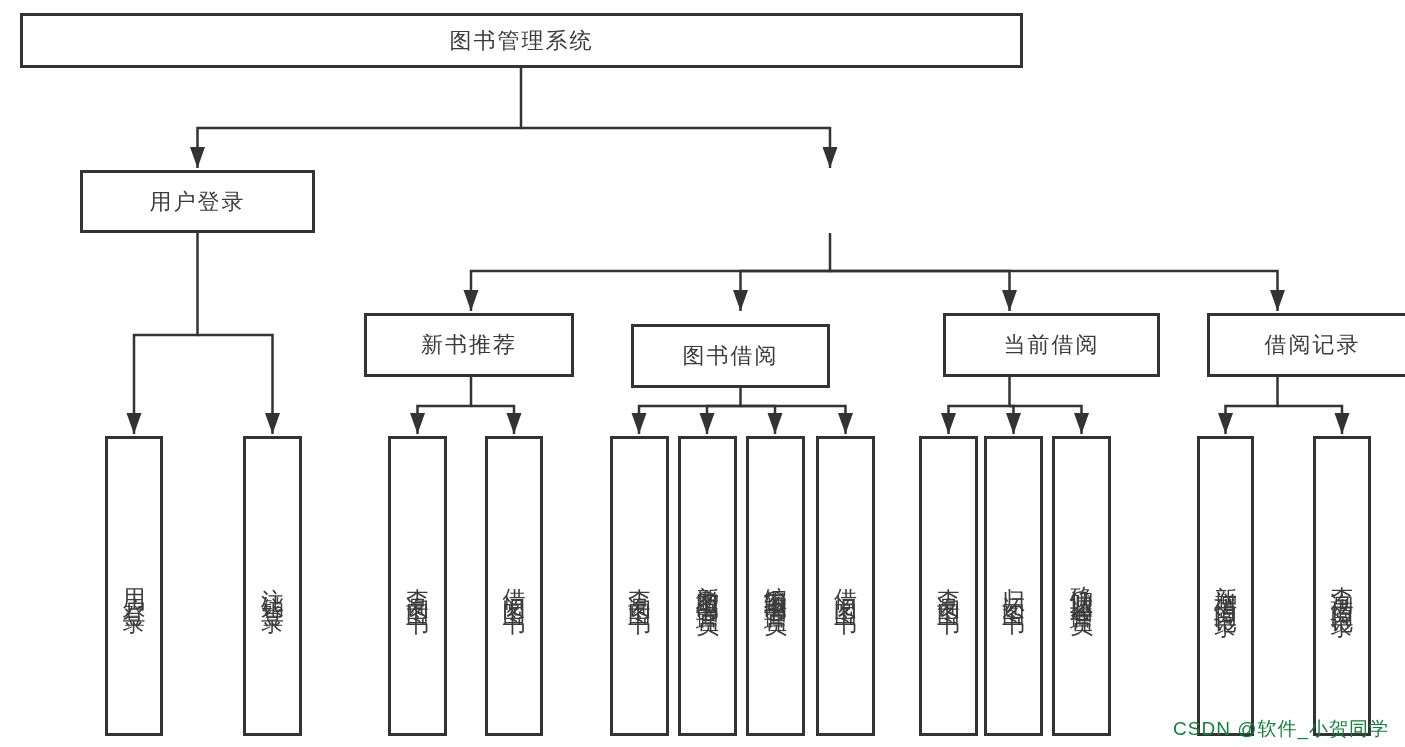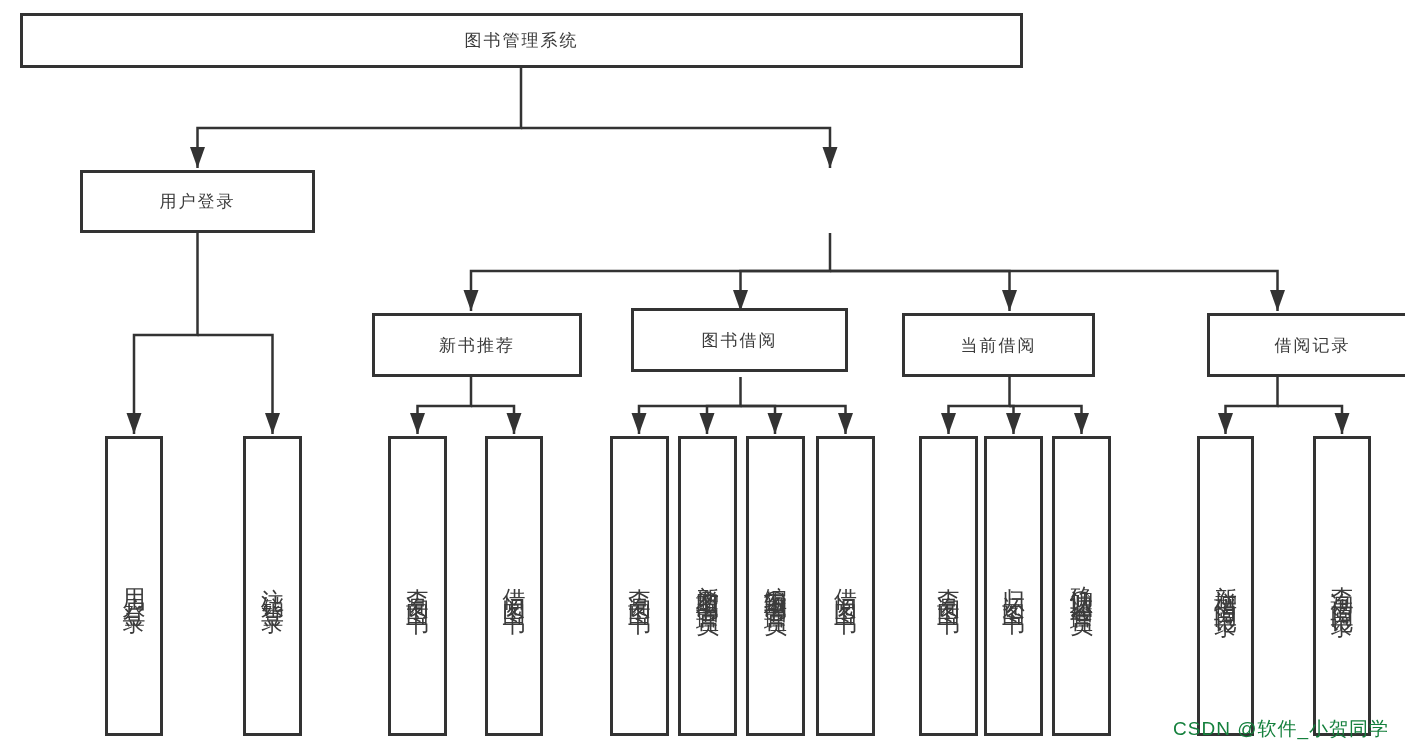--- a/index.html
+++ b/index.html
@@ -14,21 +14,21 @@
   #wires { position: absolute; left: 0; top: 0; width: 1405px; height: 747px; }
   .node {
     position: absolute;
     box-sizing: border-box;
     border: 3px solid #333333;
     background: #ffffff;
     display: flex;
     align-items: center;
     justify-content: center;
     color: #3b3b3b;
-    font-size: 17px;
+    font-size: 22px;
     letter-spacing: 2px;
     white-space: nowrap;
   }
   .leaf {
     position: absolute;
     box-sizing: border-box;
     border: 3px solid #333333;
     background: #ffffff;
     display: flex;
     align-items: center;
@@ -90,23 +90,23 @@
 
       <polyline points="1277.5,377 1277.5,406 1225.5,406 1225.5,434" marker-end="url(#arrow)"></polyline>
       <polyline points="1277.5,406 1342,406 1342,434" marker-end="url(#arrow)"></polyline>
     </g>
   </svg>
 
   <div class="node" style="left:20px; top:13px; width:1003px; height:55px;">图书管理系统</div>
 
   <div class="node" style="left:80px; top:170px; width:235px; height:63px;">用户登录</div>
 
-  <div class="node" style="left:372px; top:313px; width:210px; height:64px;">新书推荐</div>
-  <div class="node" style="left:631px; top:308px; width:217px; height:64px;">图书借阅</div>
-  <div class="node" style="left:902px; top:313px; width:193px; height:64px;">当前借阅</div>
+  <div class="node" style="left:364px; top:313px; width:210px; height:64px;">新书推荐</div>
+  <div class="node" style="left:631px; top:324px; width:199px; height:64px;">图书借阅</div>
+  <div class="node" style="left:943px; top:313px; width:217px; height:64px;">当前借阅</div>
   <div class="node" style="left:1207px; top:313px; width:211px; height:64px;">借阅记录</div>
 
   <div class="leaf" style="left:105px; top:436px; width:58px; height:300px;">
     <span class="v-label">用户登录</span>
   </div>
   <div class="leaf" style="left:243px; top:436px; width:59px; height:300px;">
     <span class="v-label">注销登录</span>
   </div>
   <div class="leaf" style="left:388px; top:436px; width:59px; height:300px;">
     <span class="v-label">查询图书</span>

